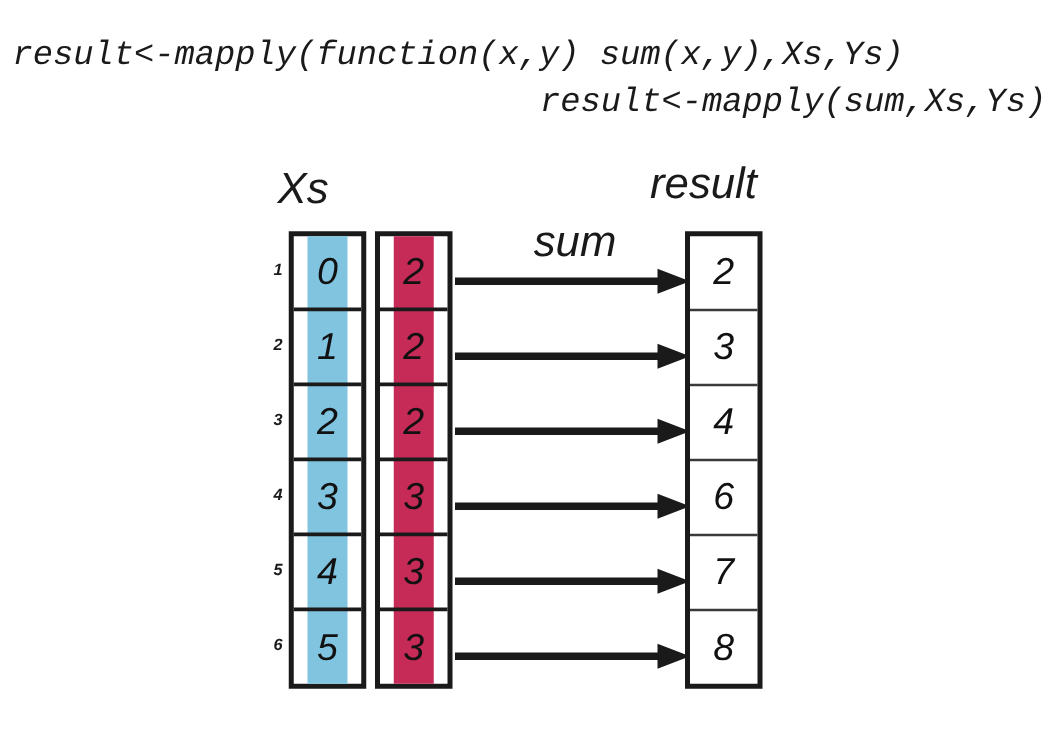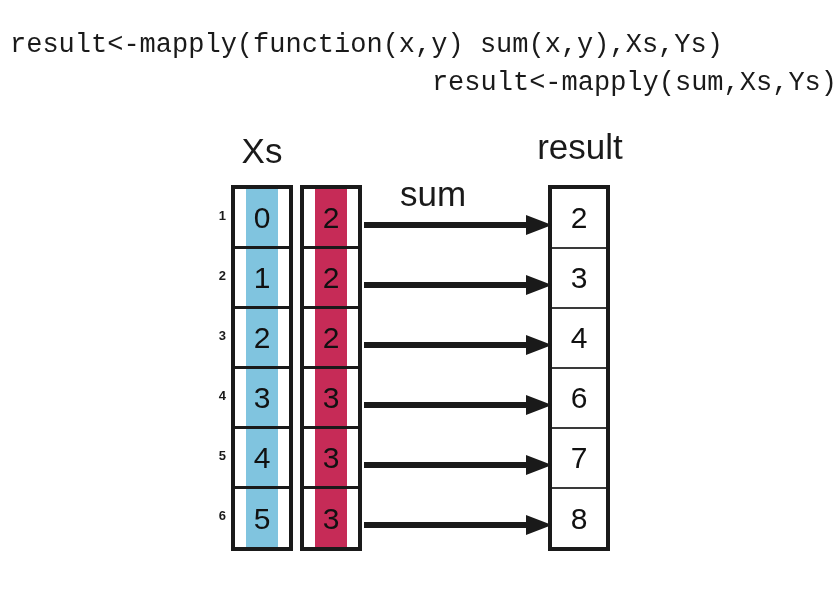--- a/index.html
+++ b/index.html
@@ -7,53 +7,54 @@
     padding: 0;
     background: #ffffff;
   }
   #page {
     position: relative;
     width: 837px;
     height: 600px;
     background: #ffffff;
     overflow: hidden;
     font-family: "Liberation Sans", sans-serif;
+    font-style: italic;
   }
 
   
   .code-line {
     position: absolute;
     font-family: "Liberation Mono", "DejaVu Sans Mono", monospace;
     font-size: 27px;
     letter-spacing: 0px;
     color: #1a1a1a;
     white-space: pre;
   }
   #code-line-1 { left: 10px;  top: 30px; }
   #code-line-2 { left: 0px;   top: 68px; width: 837px; text-align: right; }
 
   
   .col-header {
     position: absolute;
     font-family: "Liberation Sans", sans-serif;
     font-size: 35px;
     color: #1a1a1a;
-    text-align: center;
     white-space: nowrap;
   }
   #header-xs     { left: 222px; top: 131px; width: 80px; }
   #header-ys     { left: 292px; top: 131px; width: 80px; }
   #header-result { left: 520px; top: 127px; width: 120px; }
 
   
   #sum-label {
     position: absolute;
     left: 400px;
     top: 174px;
     width: 120px;
+    text-align: center;
     font-family: "Liberation Sans", sans-serif;
     font-size: 35px;
     color: #1a1a1a;
   }
 
   
   .column {
     position: absolute;
     top: 185px;
     width: 62px;

